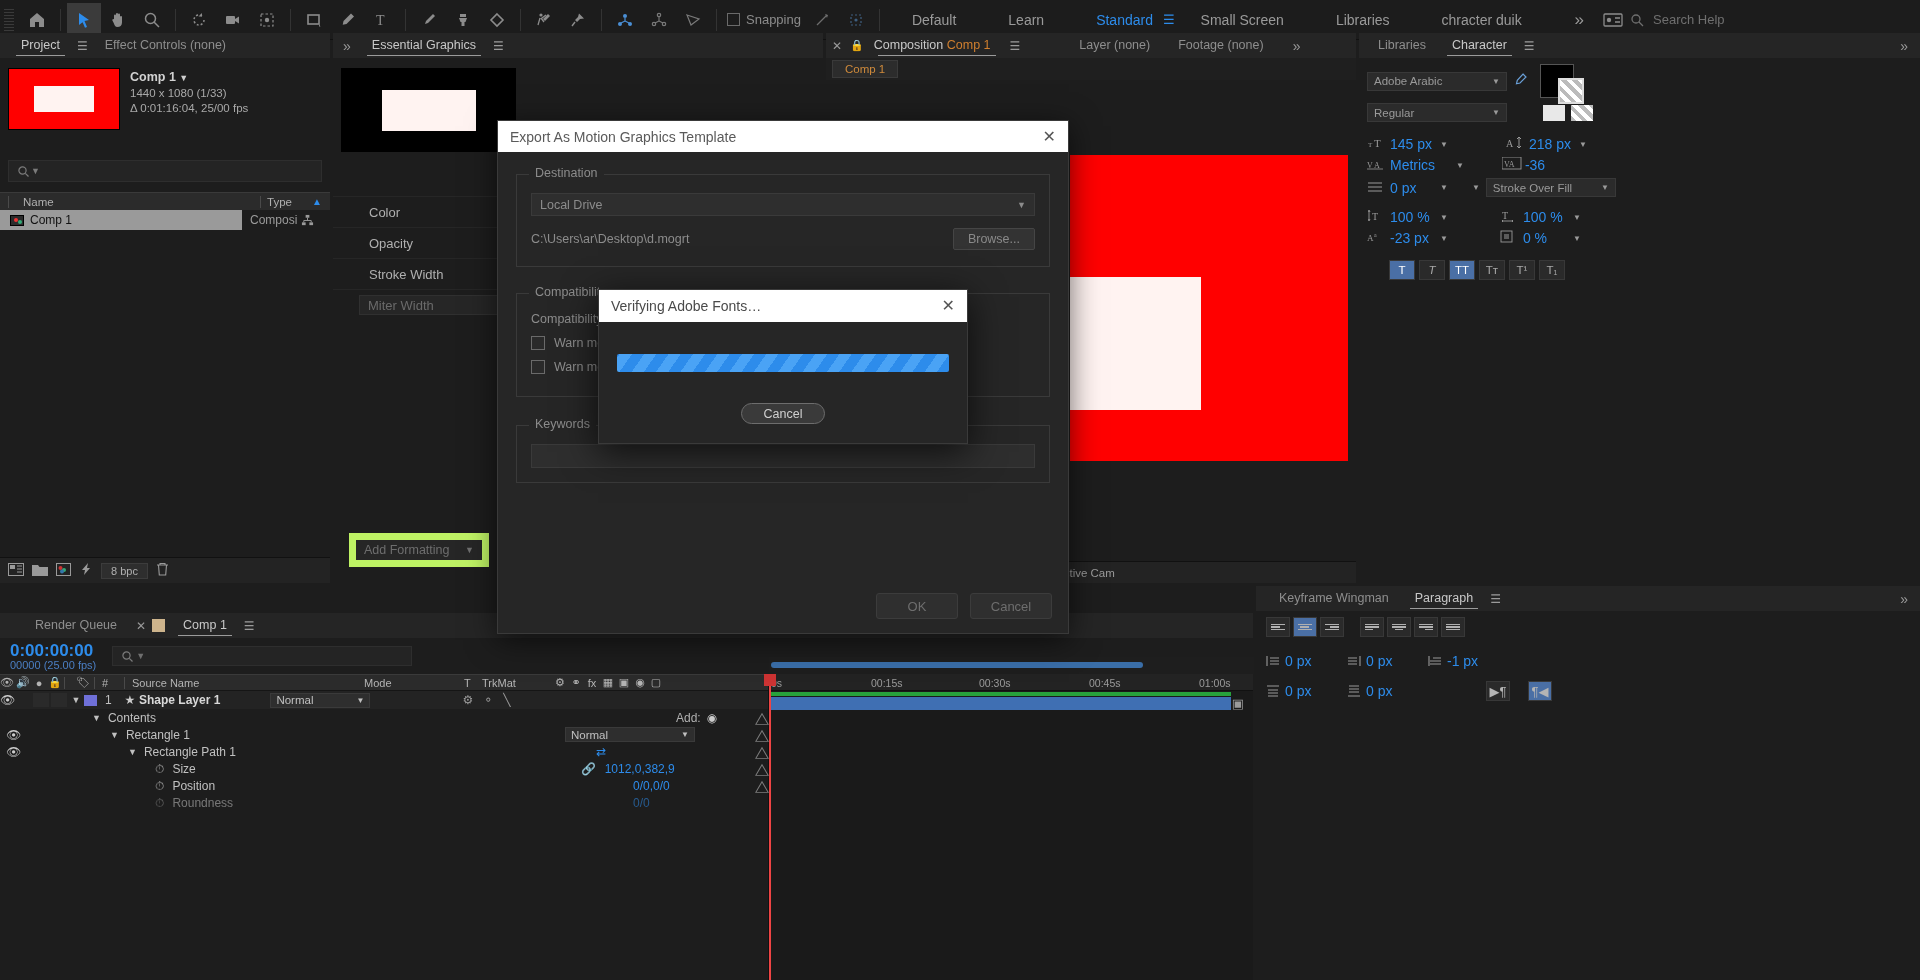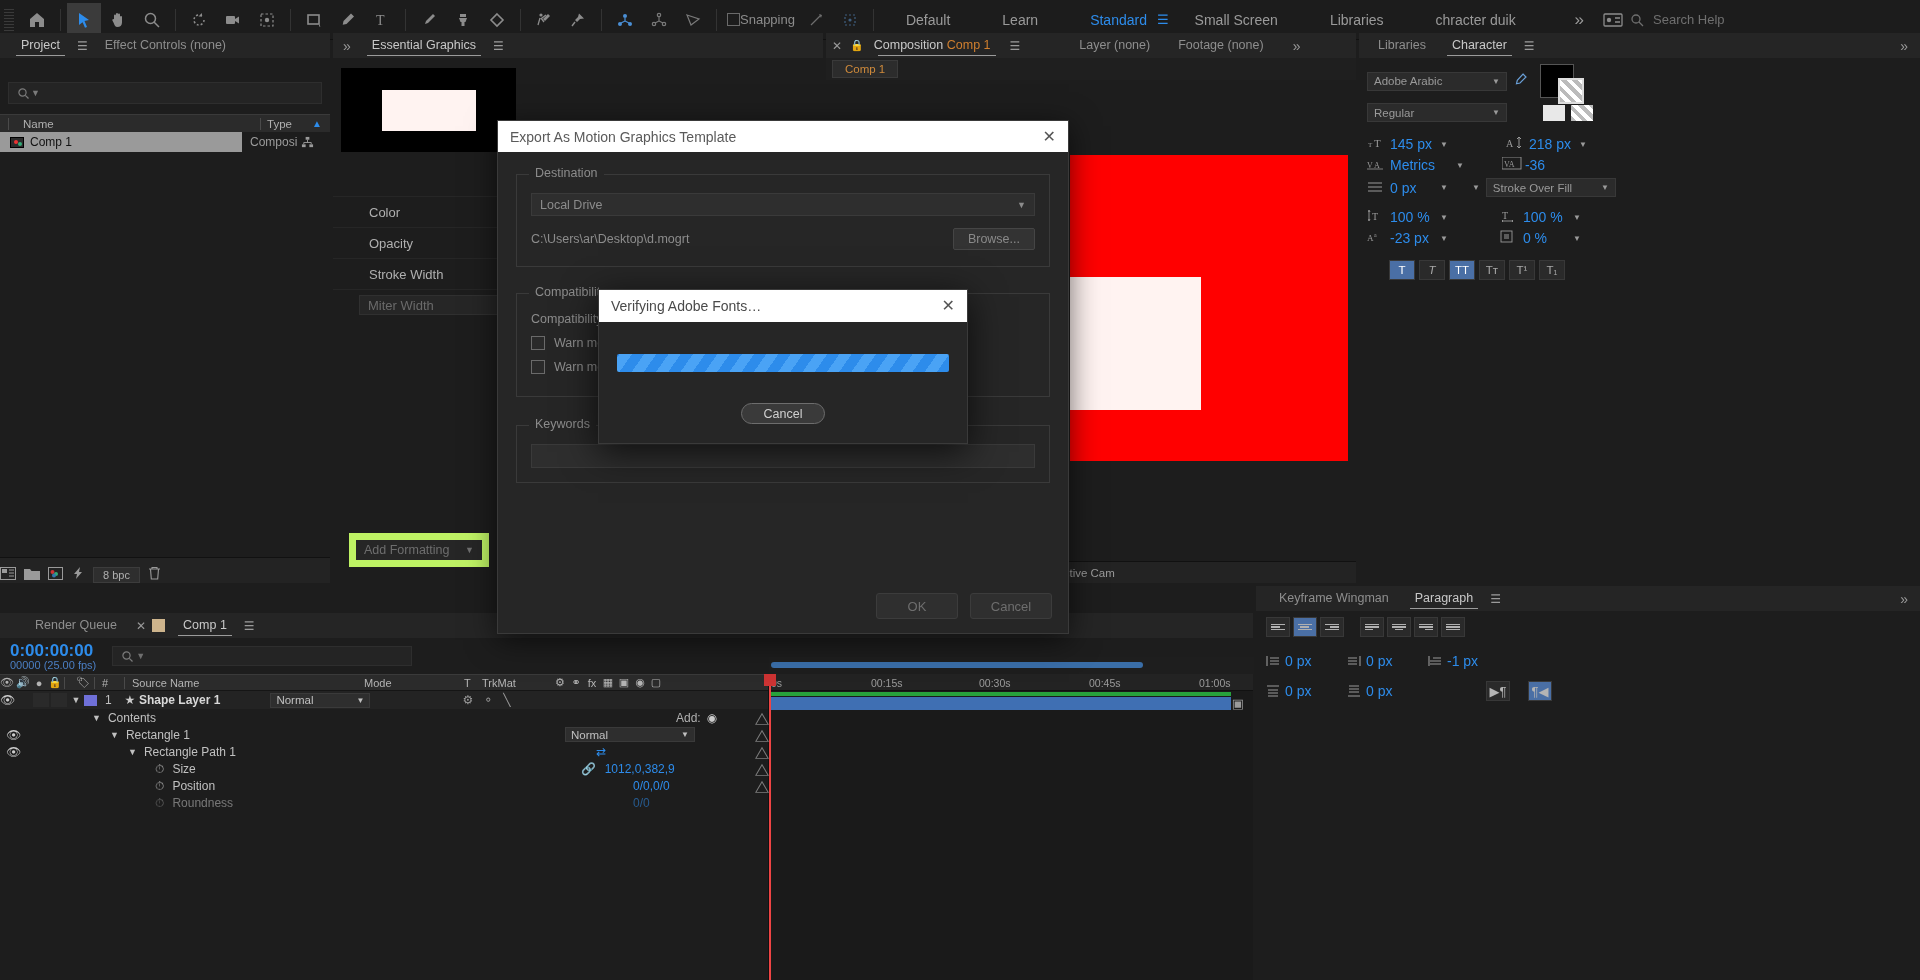--- a/index.html
+++ b/index.html
@@ -21,21 +21,21 @@
   }
   .grip{ width:10px; height:22px; margin:0 6px 0 4px;
     background:repeating-linear-gradient(to bottom,#3a3a3a 0 1px,transparent 1px 3px); }
   .tool{
     width:34px; height:34px; display:flex; align-items:center; justify-content:center;
     color:#8c8c8c; cursor:pointer; position:relative;
   }
   .tool.sel{ background:#3b3b3b; color:#2d8ceb;}
   .tool svg{ display:block; }
   .tsep{ width:1px; height:22px; background:#333; margin:0 6px; }
-  .snapbox{ display:flex; align-items:center; color:#8c8c8c; padding:0 4px;}
+  .snapbox{ display:flex; align-items:center; gap:6px; color:#8c8c8c; padding:0 4px;}
   .cbx{ width:13px;height:13px;border:1px solid #6a6a6a; display:inline-block; }
   .ws{ color:#9a9a9a; padding:0 26px; font-size:14px; cursor:pointer; white-space:nowrap;}
   .ws.active{ color:#2d8ceb; }
   .hamb{ color:#2d8ceb; margin-left:-16px; cursor:pointer;}
   .spacer{flex:1;}
   .chev{ color:#9a9a9a; letter-spacing:-2px; font-size:17px; padding:0 14px; cursor:pointer;}
   .srch{ display:flex; align-items:center; gap:9px; color:#6f6f6f; padding-right:16px; width:290px;}
 
   
   .panel{ position:absolute; background:#1d1d1d; }
@@ -62,21 +62,21 @@
   .proj-cols .c1{ flex:1; padding-left:14px; border-left:1px solid #4a4a4a; margin-left:8px;}
   .proj-cols .c2{ width:70px; border-left:1px solid #4a4a4a; padding-left:6px;}
   .proj-row{ height:20px; display:flex; align-items:center; font-size:12px;}
   .proj-row .sel{ background:#9a9a9a; color:#111; flex:0 0 242px; display:flex; align-items:center;
     gap:6px; padding-left:10px; height:20px;}
   .proj-row .ty{ color:#9b9b9b; padding-left:8px; }
   .miniicon{ width:14px;height:11px;background:#2b2b2b;border:1px solid #000;position:relative;display:inline-block;}
   .miniicon:before{content:"";position:absolute;left:3px;top:2px;width:4px;height:4px;border-radius:50%;background:#e33;}
   .miniicon:after{content:"";position:absolute;left:7px;top:4px;width:4px;height:4px;border-radius:50%;background:#3a7;}
   .proj-foot{ position:absolute; left:0; bottom:0; width:330px; height:26px; background:#232323;
-    display:flex; align-items:flex-end; gap:8px; border-top:1px solid #111; color:#9a9a9a;}
+    display:flex; align-items:center; gap:8px; padding-left:8px; border-top:1px solid #111; color:#9a9a9a;}
   .bpc{ background:#2e2e2e; border:1px solid #3c3c3c; padding:1px 9px; font-size:11px; color:#b0b0b0;}
 
   
   #egpanel{ left:333px; top:33px; width:490px; height:550px; background:#1d1d1d;}
   .eg-prev{ margin:10px 8px 0 8px; width:175px; height:84px; background:#000;
     display:flex; align-items:center; justify-content:center;}
   .eg-prev i{ display:block; width:94px; height:41px; background:#fff3f1;}
   .eg-list{ margin-top:26px; }
   .eg-item{ height:31px; display:flex; align-items:center; padding-left:36px;
     border-top:1px solid #262626; color:#b0b0b0; font-size:13px;}
@@ -361,20 +361,33 @@
     </div>
   </div>
 
   <div class="panel" id="projpanel">
     <div class="ptabs">
       <div style="width:8px"></div>
       <div class="ptab act">Project</div>
       <div class="pmenu">☰</div>
       <div class="ptab">Effect Controls (none)</div>
     </div>
+    <div class="proj-head">
+      <div class="proj-thumb">
+          <i></i>
+        </div>
+      <div class="proj-meta">
+        <div class="nm">
+          <span>Comp 1</span>
+          <span style="font-size:9px; color:#cfcfcf">▼</span>
+        </div>
+        <div>1440 x 1080 (1/33)</div>
+        <div>Δ 0:01:16:04, 25/00 fps</div>
+      </div>
+    </div>
     <div class="proj-search">
       <svg width="13" height="13" viewBox="0 0 13 13">
           <circle cx="5.5" cy="5.5" r="3.6" fill="none" stroke="#7b7b7b" stroke-width="1.2"></circle>
           <line x1="8.3" y1="8.3" x2="11.5" y2="11.5" stroke="#7b7b7b" stroke-width="1.2"></line>
         </svg>
       <span style="font-size:9px;margin-left:1px">▼</span>
     </div>
     <div class="proj-cols">
       <div class="c1">Name</div>
       <div class="c2">

